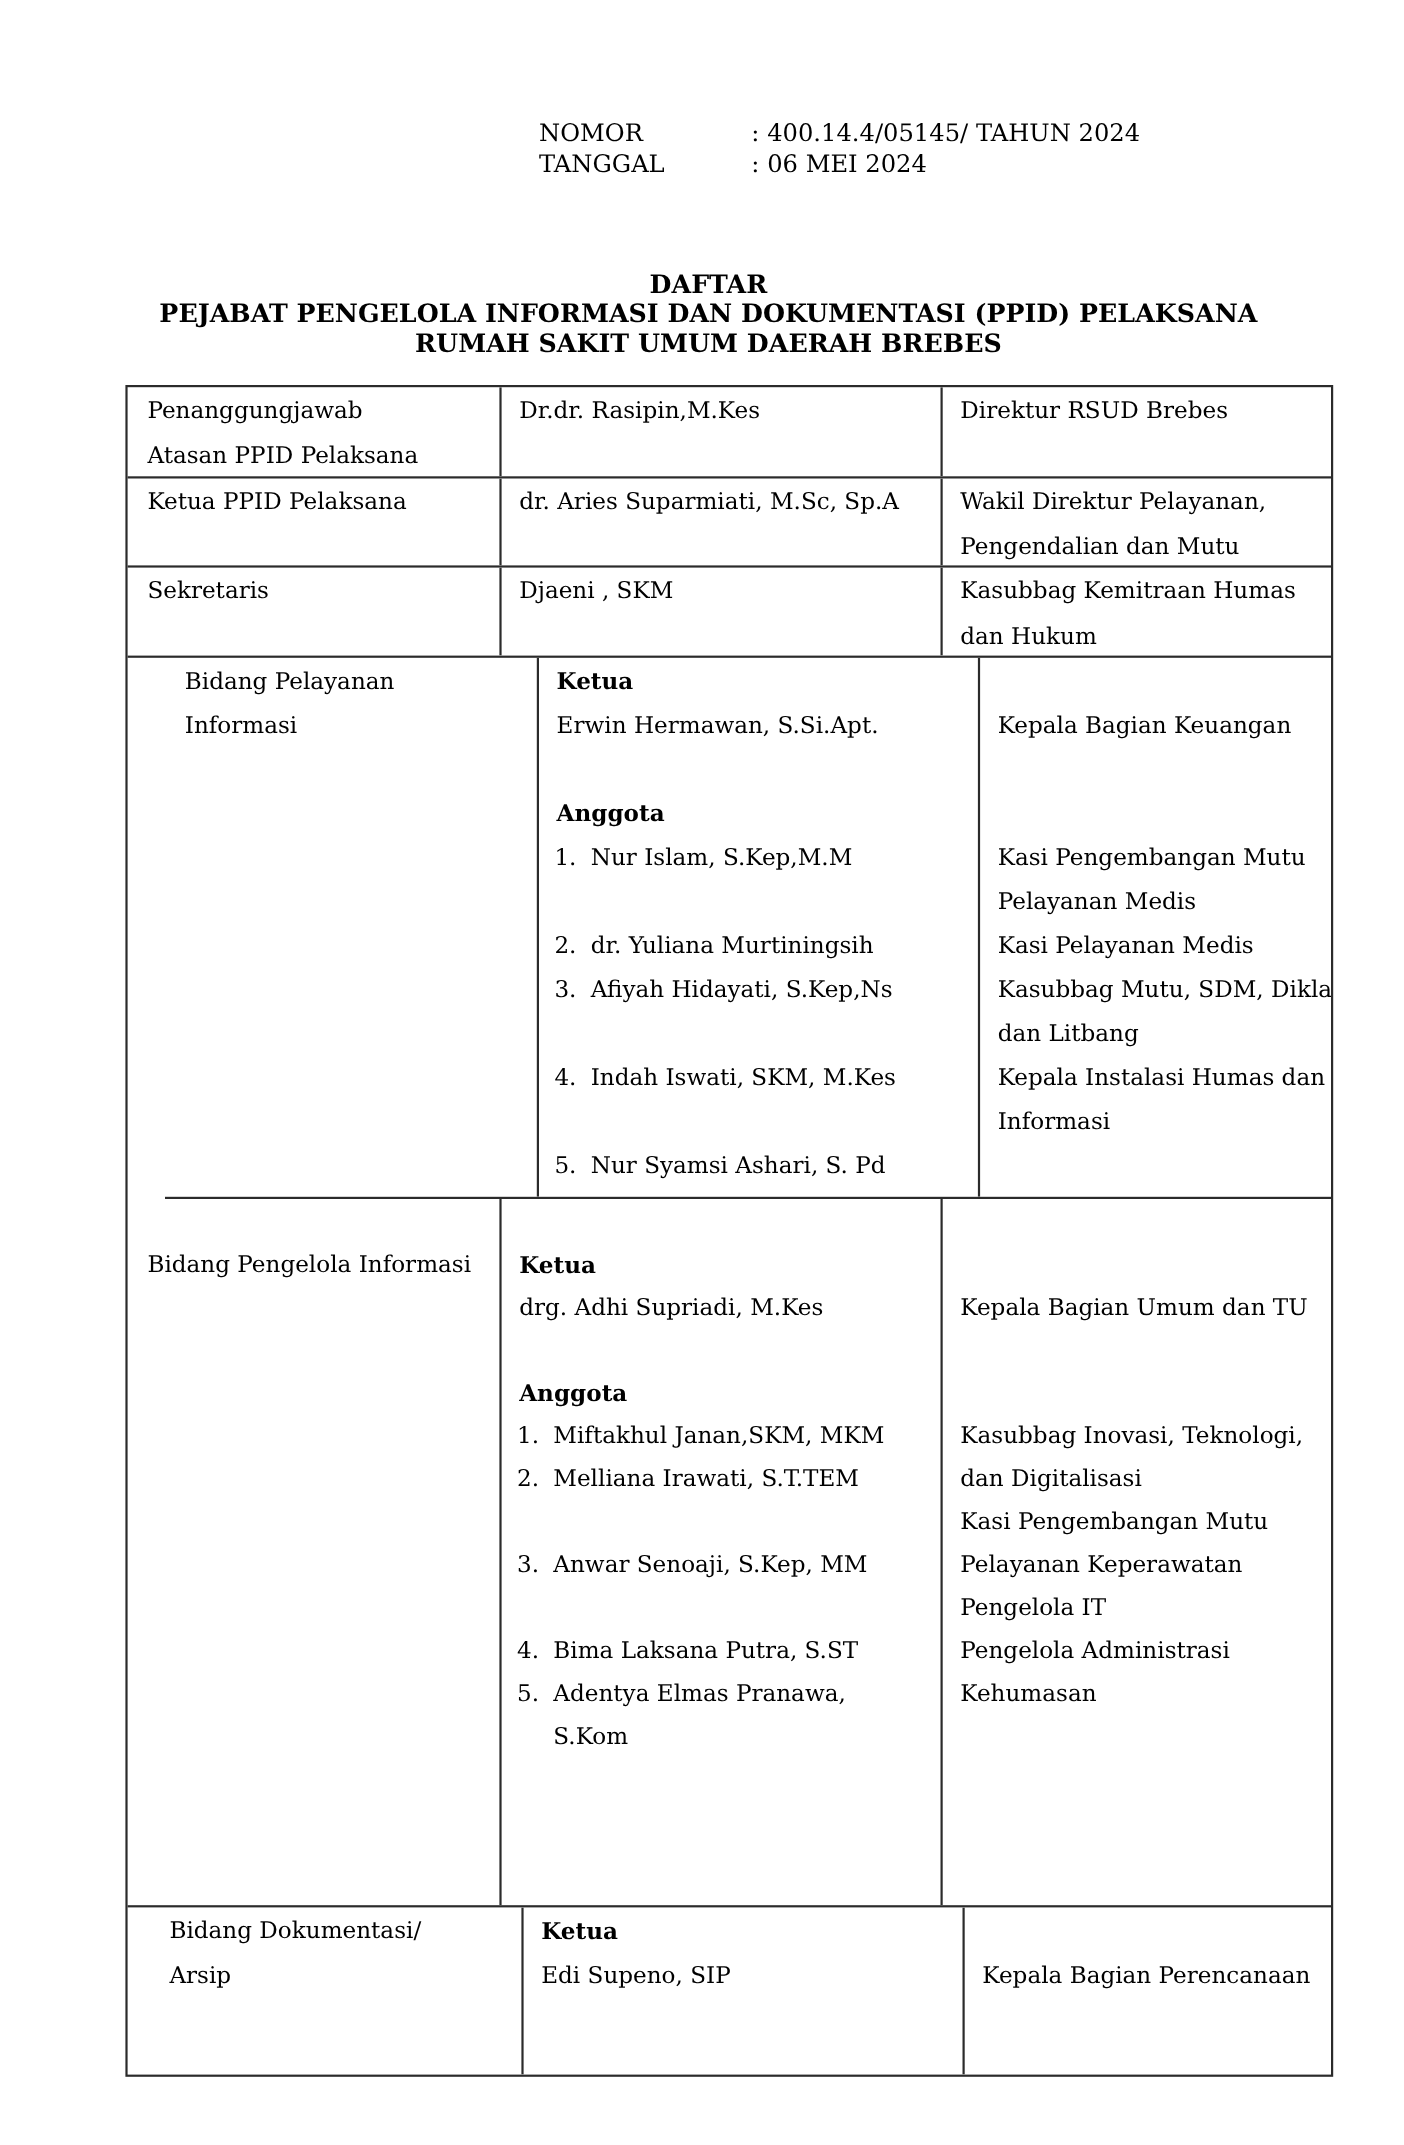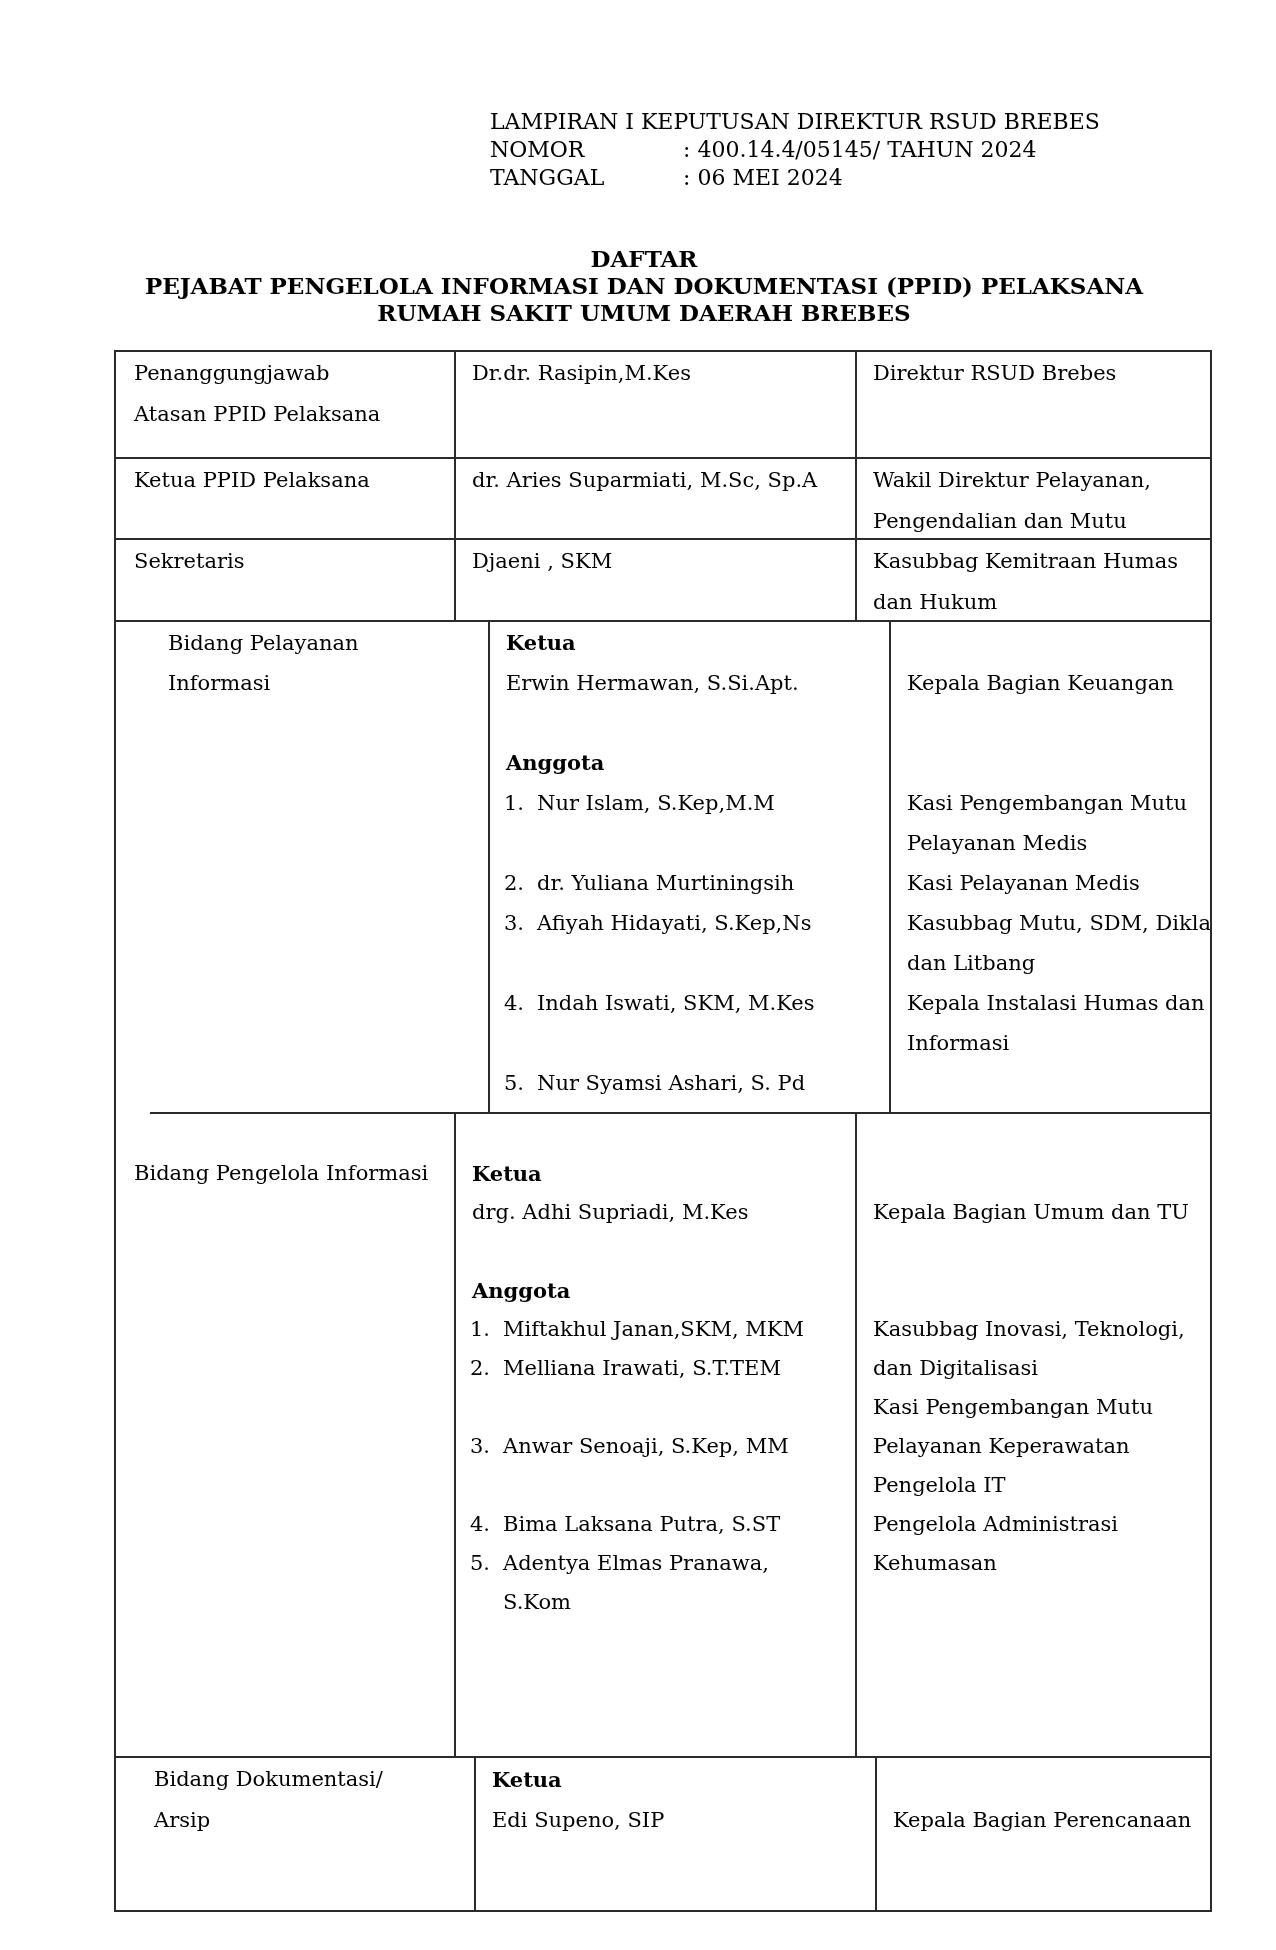--- a/index.html
+++ b/index.html
@@ -41,37 +41,36 @@
   .line { height: var(--lh, 41px); line-height: var(--lh, 41px); white-space: nowrap; }
   .line.bold { font-weight: bold; }
   .numbered .num { display: inline-block; width: 33px; margin-left: -2px; }
 </style>
 </head>
 <body>
 
 <div class="page">
 
   <div class="doc-header">
-    <div>LAMPIRAN I KEPUTUSAN DIREKTUR RSUD BREBES</div>
     <div>
       <span class="lbl">NOMOR</span><span>: 400.14.4/05145/ TAHUN 2024</span>
     </div>
     <div>
       <span class="lbl">TANGGAL</span><span>: 06 MEI 2024</span>
     </div>
   </div>
 
   <div class="doc-title">
     <div>DAFTAR</div>
     <div>PEJABAT PENGELOLA INFORMASI DAN DOKUMENTASI (PPID) PELAKSANA</div>
     <div>RUMAH SAKIT UMUM DAERAH BREBES</div>
   </div>
 
   <div class="ppid-table">
-      <div class="trow" style="height: 107px; --lh: 41px;">
+      <div class="trow" style="height: 83px; --lh: 41px;">
         <div class="tcell c1">
           <div class="line">Penanggungjawab</div>
           <div class="line">Atasan PPID Pelaksana</div>
         </div>
         <div class="tcell c2">
           <div class="line">Dr.dr. Rasipin,M.Kes</div>
         </div>
         <div class="tcell c3">
           <div class="line">Direktur RSUD Brebes</div>
         </div>

